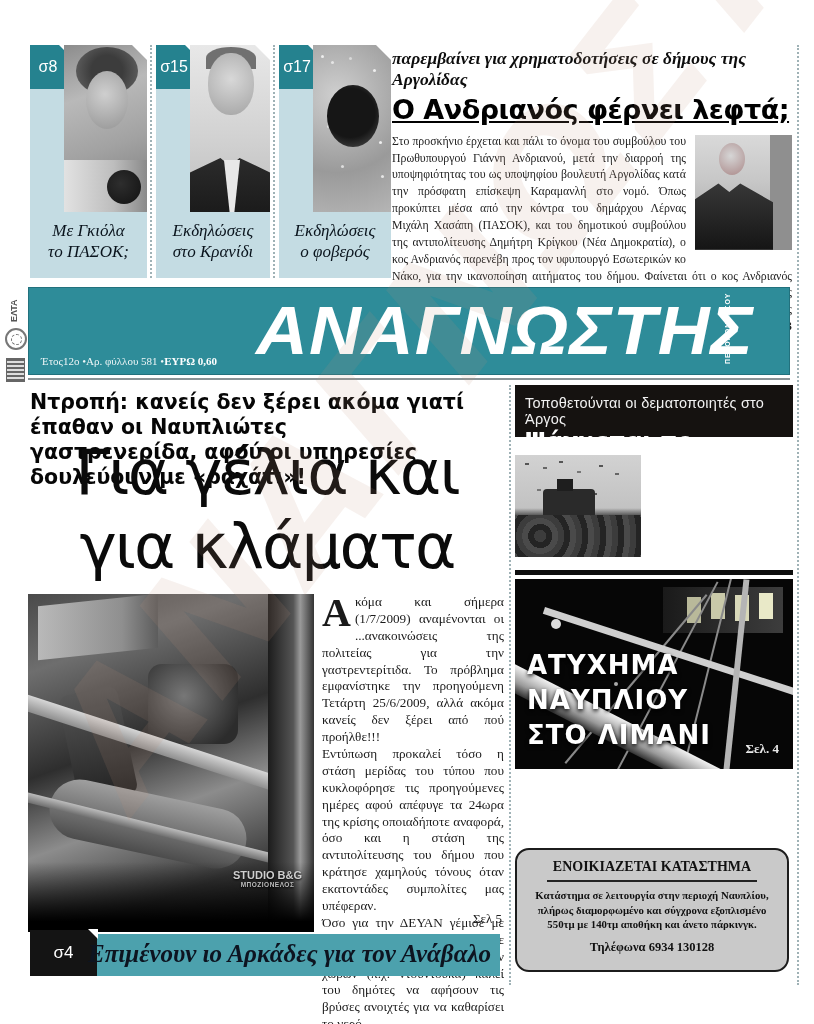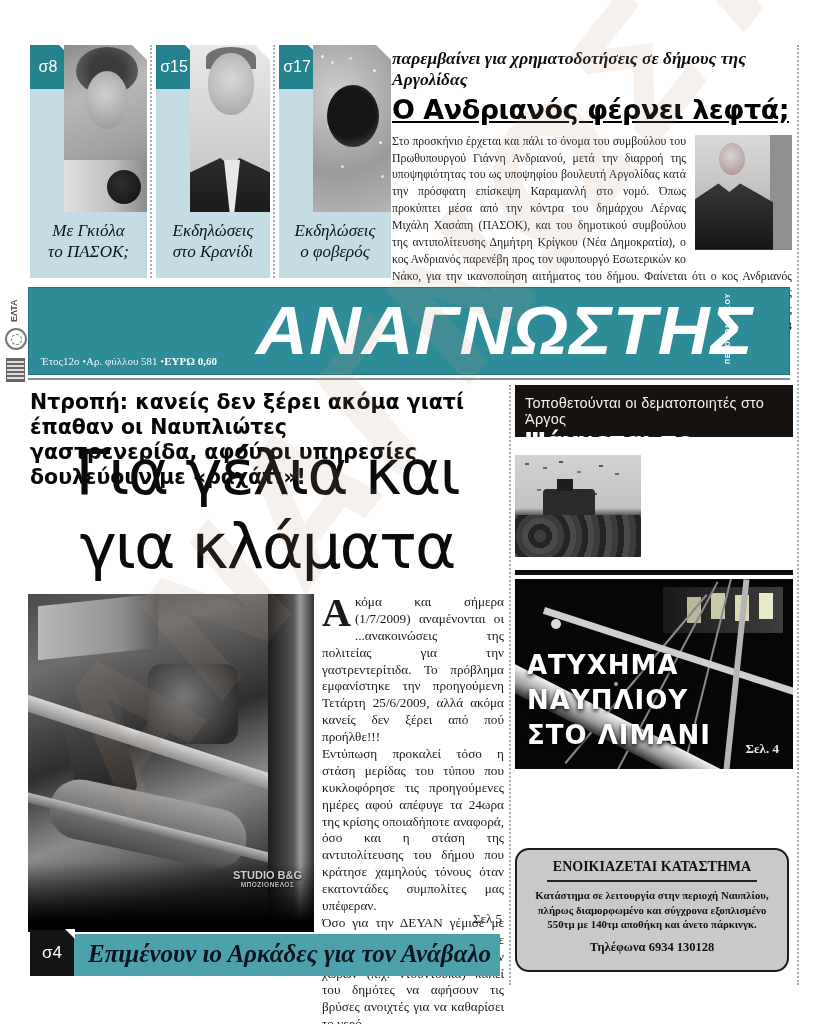--- a/index.html
+++ b/index.html
@@ -172,21 +172,21 @@
   
   .ad{position:absolute;left:515px;top:848px;width:274px;height:124px;background:#c9c9c9;
     border:2px solid #1c1c1c;border-radius:14px;z-index:1;box-sizing:border-box;
     text-align:center;color:#111;padding-top:8px;}
   .ad .t{font-family:"Liberation Serif",serif;font-weight:bold;font-size:14px;line-height:1.3;}
   .ad .rule{width:78%;height:2px;background:#222;margin:4px auto 6px auto;}
   .ad .b{font-weight:bold;font-size:10.8px;line-height:1.35;padding:0 10px;}
   .ad .ph{font-weight:bold;font-size:12.5px;margin-top:8px;font-family:Liberation Serif, serif;}
   
   .bbar{position:absolute;left:30px;top:934px;width:470px;height:42px;background:#4ca1ad;z-index:1;}
-  .bbar .tab{position:absolute;left:0;top:-4px;width:44px;height:46px;background:#141414;
+  .bbar .tab{position:absolute;left:0;top:-4px;width:67px;height:46px;background:#141414;
     color:#fff;font-family:"Liberation Sans",sans-serif;font-size:17px;
     display:flex;align-items:center;justify-content:center;}
   .bbar .tab:after{content:"";position:absolute;right:-1px;top:-1px;border-style:solid;
     border-width:0 10px 10px 0;border-color:transparent #fff transparent transparent;}
   .bbar .txt{position:absolute;left:58px;top:0;height:42px;line-height:40px;
     font-family:"Liberation Serif",serif;font-weight:bold;font-style:italic;
     font-size:25px;color:#0d1420;white-space:nowrap;}
 </style>
 </head>
 <body>

